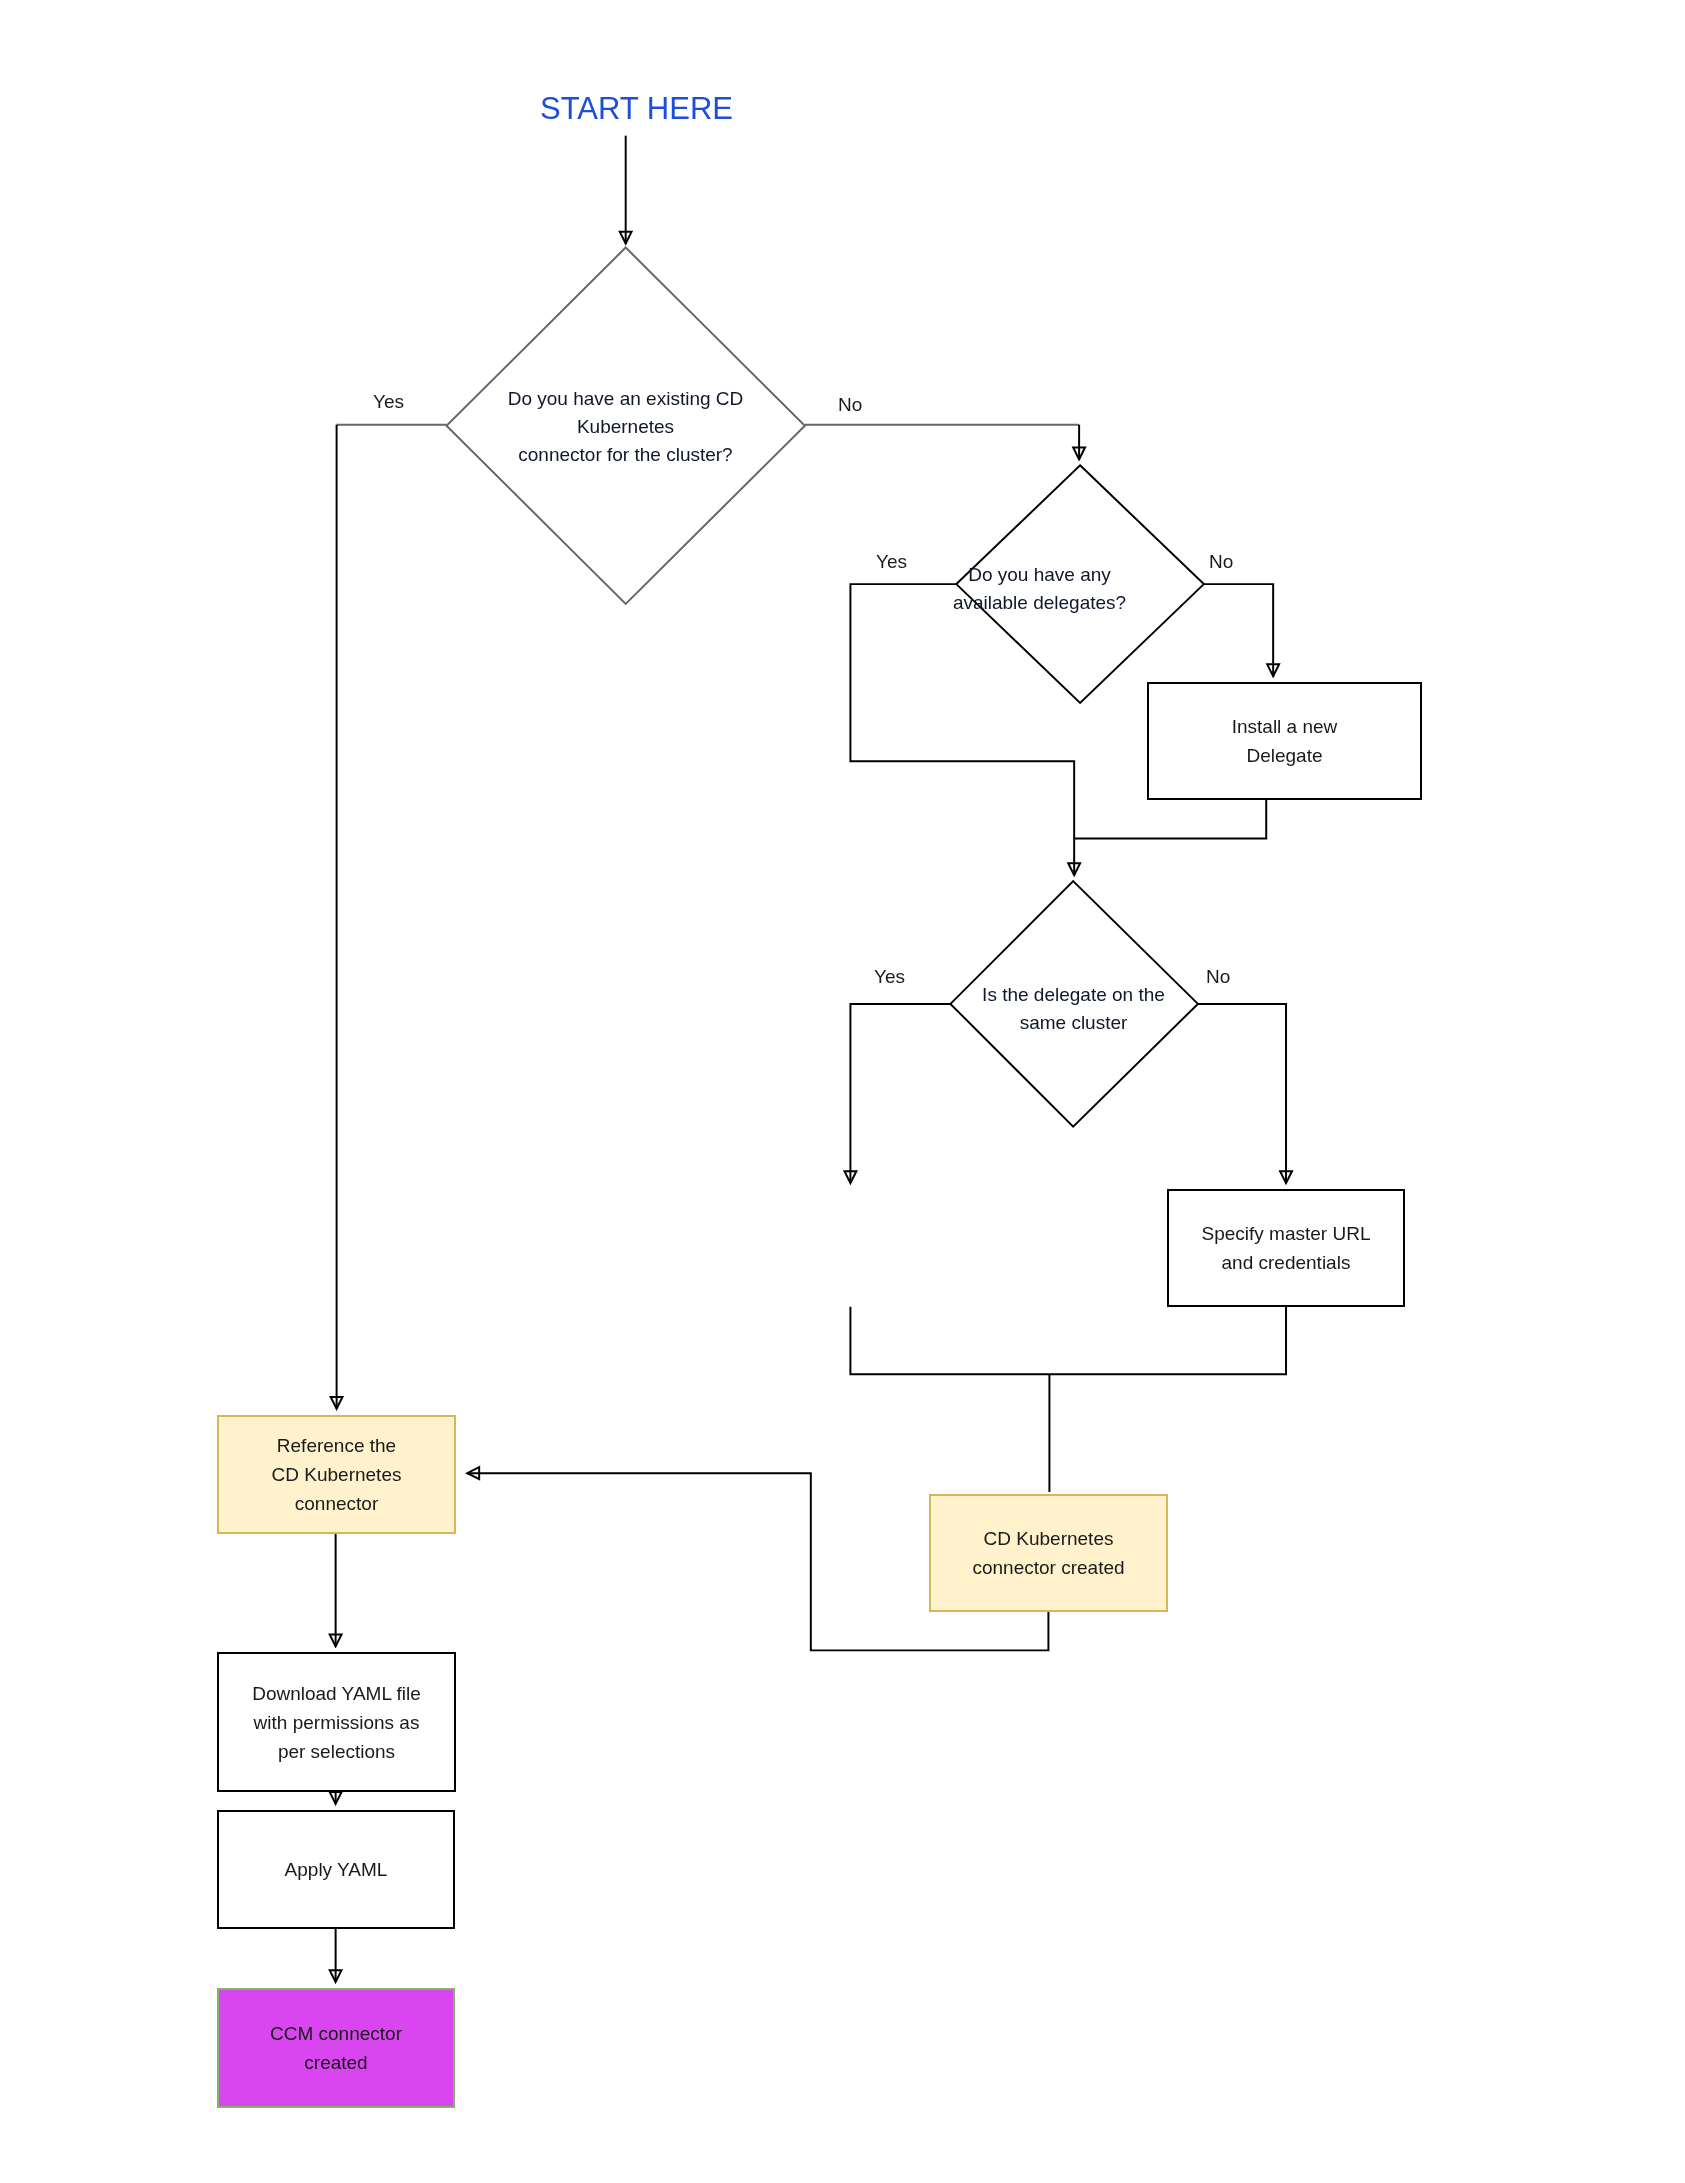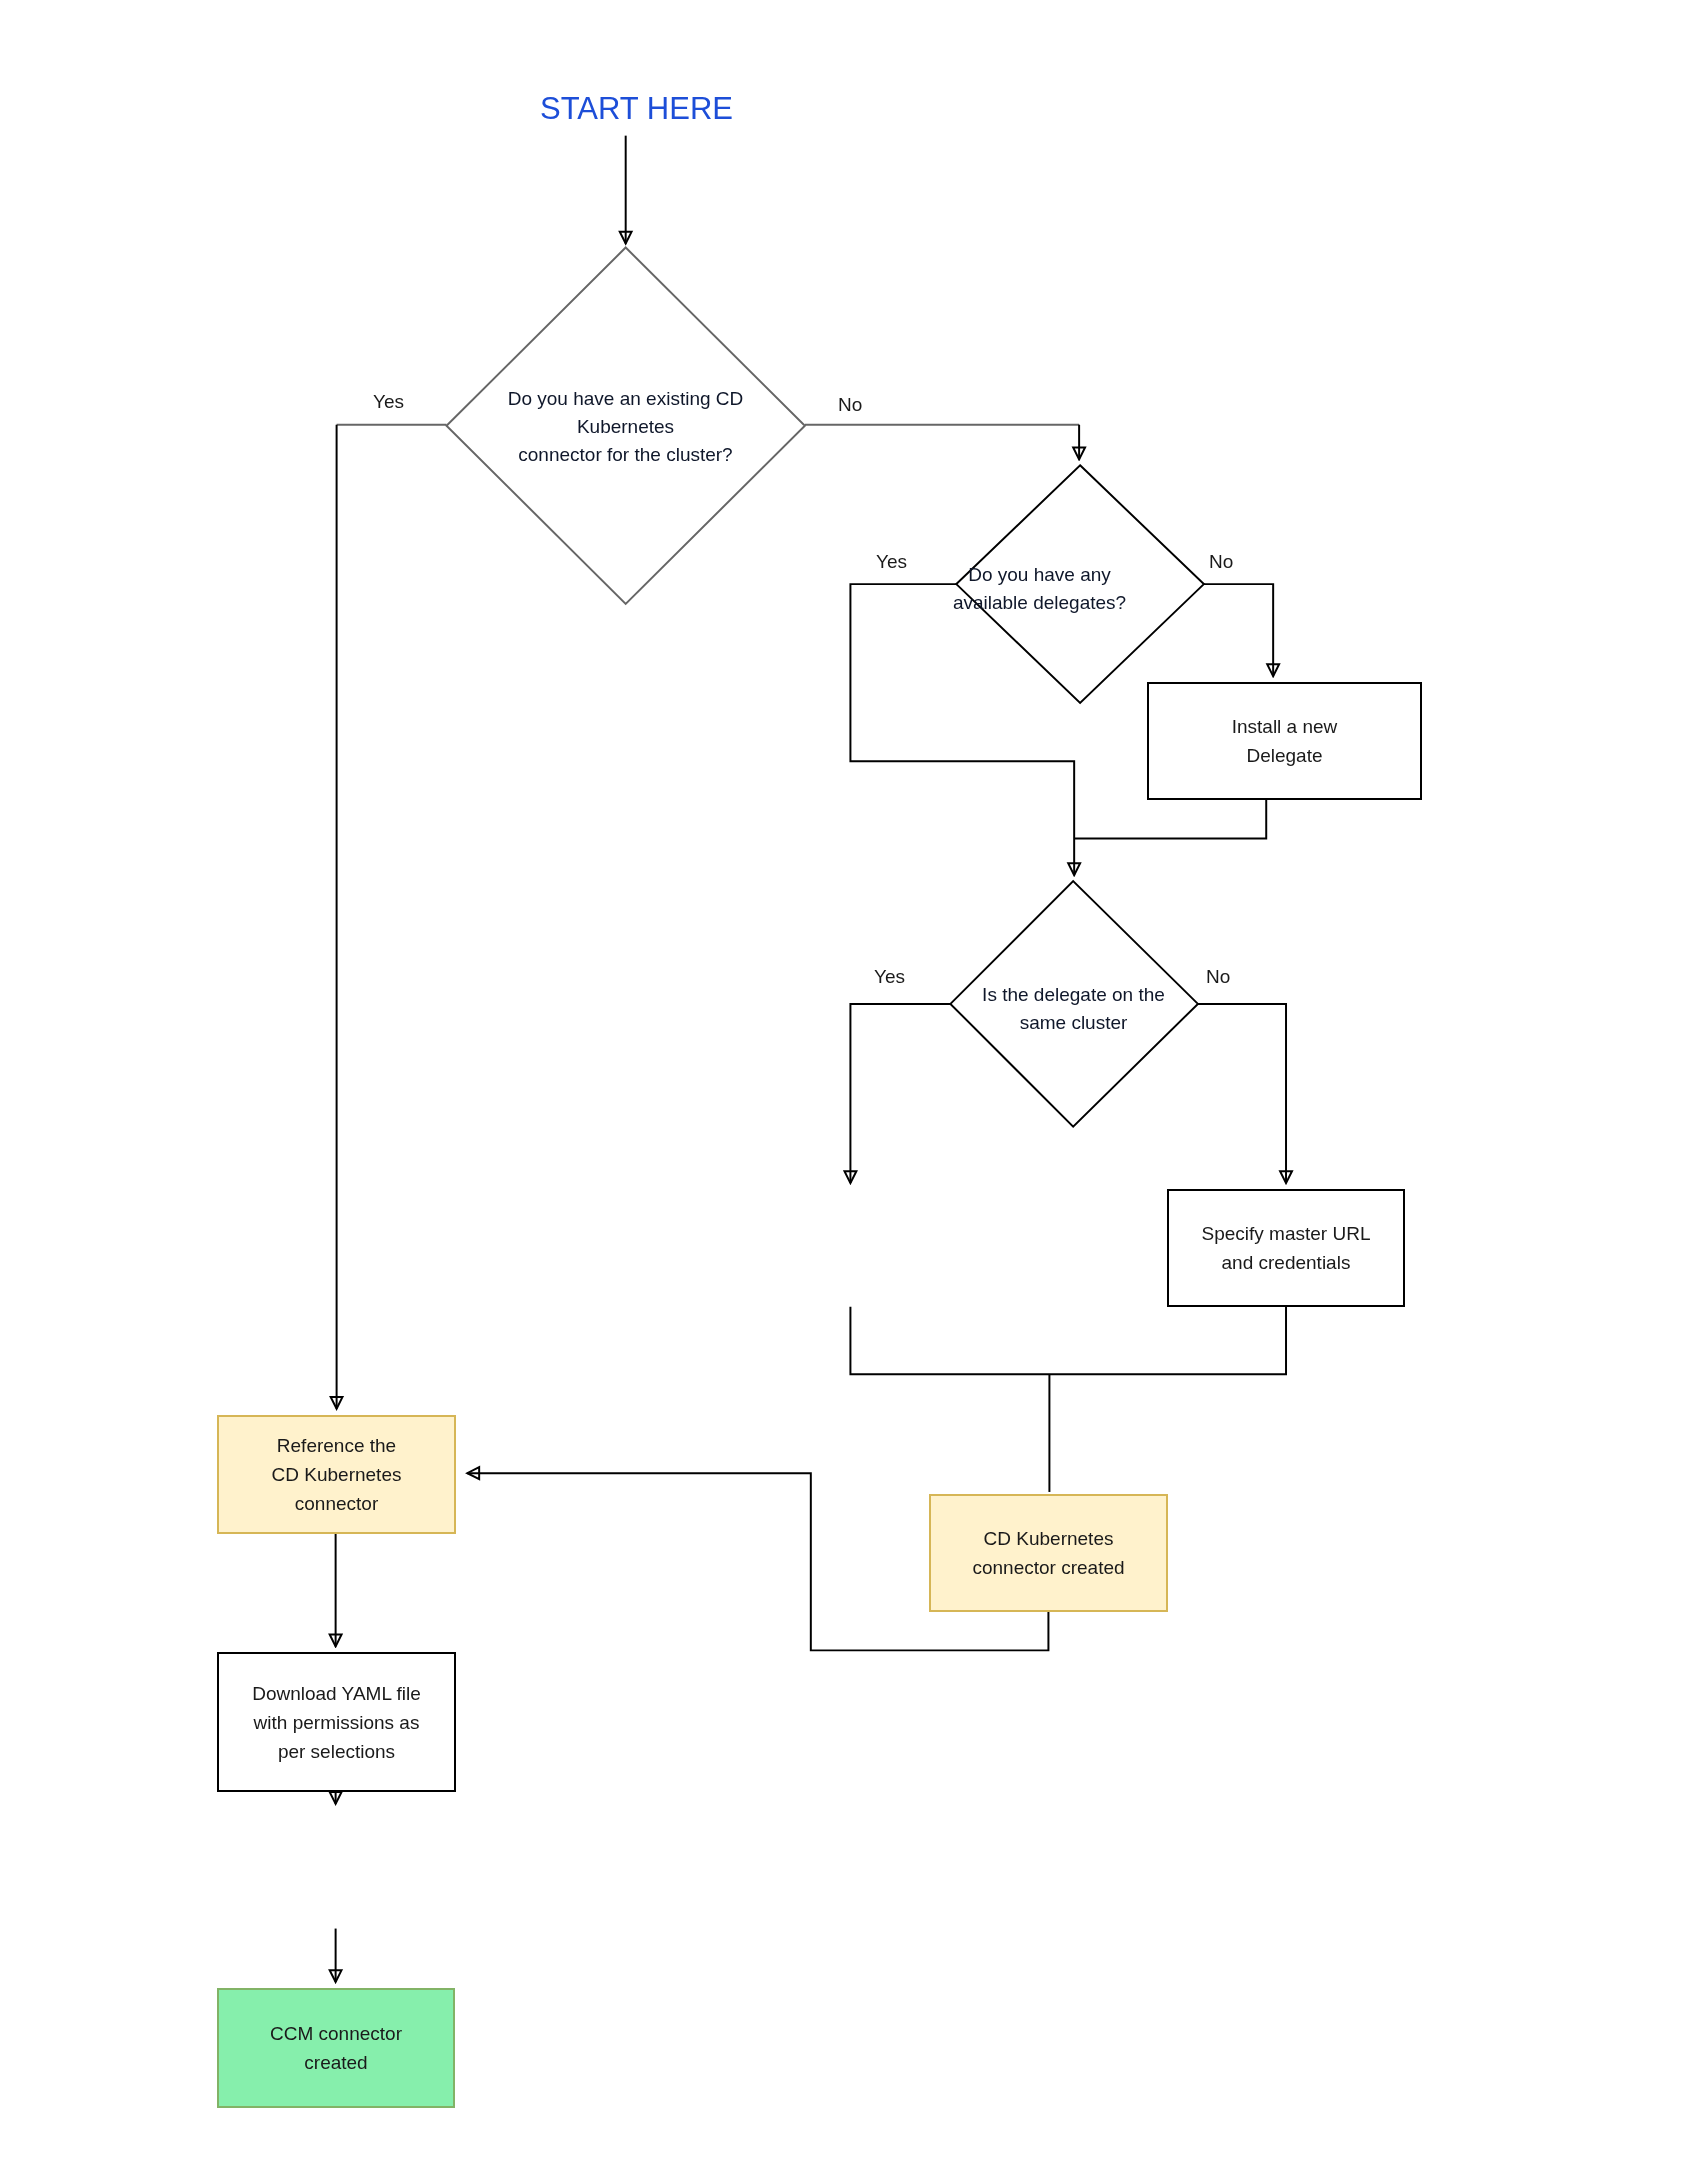--- a/index.html
+++ b/index.html
@@ -15,21 +15,21 @@
   .wires polygon.d-black { stroke:#000000; }
 
   .box {
     position:absolute; box-sizing:border-box;
     display:flex; align-items:center; justify-content:center;
     text-align:center; white-space:pre-line;
     border:2px solid #000000; background:#ffffff;
     font-size:19px; line-height:29px; color:#1a1a1a;
   }
   .box.yellow { background:#FFF2CC; border-color:#D6B656; }
-  .box.green  { background:#86efac; border-color:#82B366; }
+  .box.green  { background:#d946ef; border-color:#82B366; }
 
   .dtext {
     position:absolute; text-align:center; white-space:pre-line;
     font-size:19px; line-height:28px; color:#0f172a;
   }
   .elabel {
     position:absolute; width:69px; 
     font-size:19px; line-height:22px; color:#1a1a1a;
   }
   .start {
@@ -109,18 +109,19 @@
 CD Kubernetes
 connector</div>
 
   <div class="box yellow" style="left:929px; top:1494px; width:239px; height:118px;">CD Kubernetes
 connector created</div>
 
   <div class="box" style="left:217px; top:1652px; width:239px; height:140px;">Download YAML file
 with permissions as
 per selections</div>
 
+  <div class="box" style="left:217px; top:1810px; width:238px; height:119px;">Apply YAML</div>
 
   <div class="box green" style="left:217px; top:1988px; width:238px; height:120px;">CCM connector
 created</div>
 
 </div>
 
 
 </body></html>

